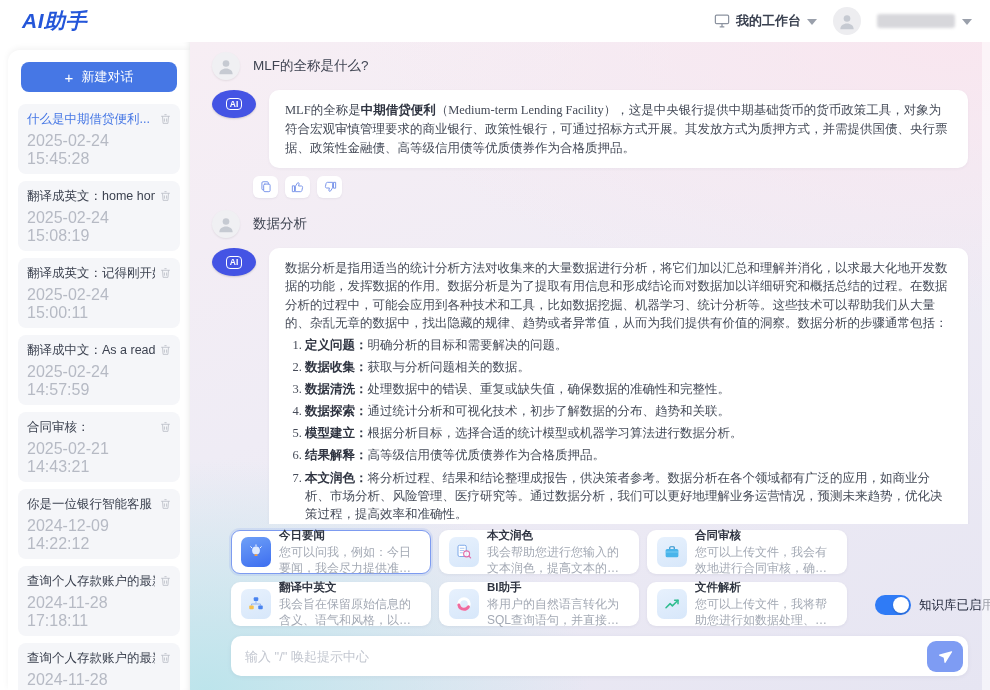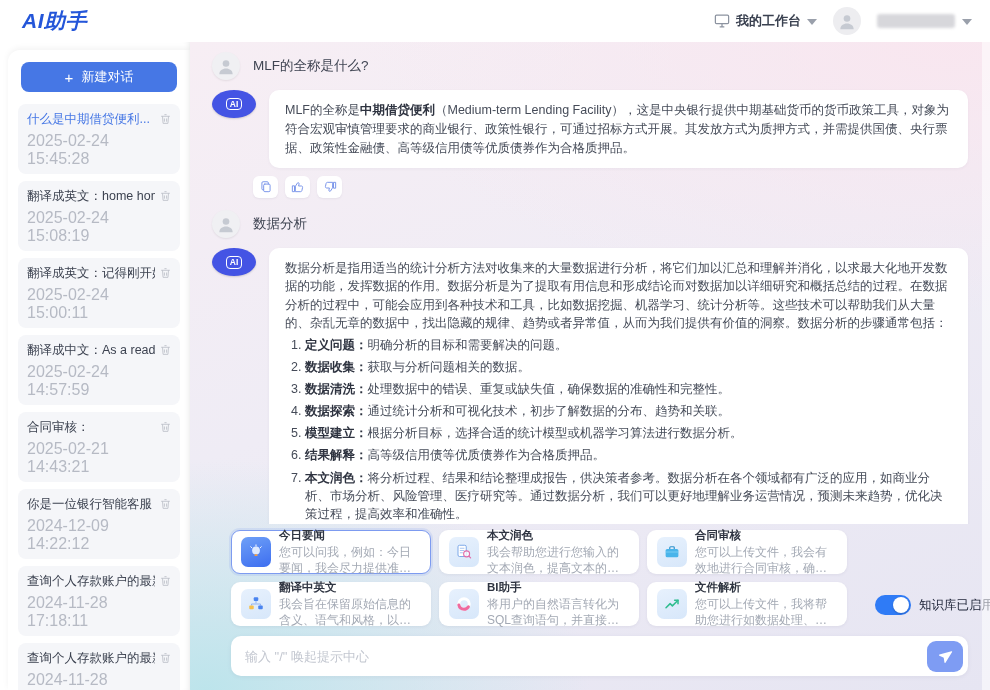--- a/index.html
+++ b/index.html
@@ -38,21 +38,21 @@
       linear-gradient(160deg,#f7eef4 0%, #efecf5 45%, #e6e5f2 100%);
   }
   .scroll-strip { position:absolute; top:0; right:0; width:8px; height:100%; background:rgba(255,255,255,.55); }
   .messages { flex:1; min-height:0; overflow:hidden; padding:10px 22px 0 22px; }
   .row { display:flex; align-items:flex-start; }
   .user-row { align-items:center; margin-bottom:10px; }
   .avatar { width:28px; height:28px; border-radius:50%; background:#f0f0f3; flex:0 0 auto; display:flex; align-items:center; justify-content:center; box-shadow:0 1px 2px rgba(0,0,0,.08); overflow:hidden; }
   .ai-avatar { width:44px; height:28px; border-radius:50%; background:#4454e4; flex:0 0 auto; display:flex; align-items:center; justify-content:center; box-shadow:0 1px 2px rgba(0,0,0,.15); }
   .ai-badge { border:1.5px solid #fff; border-radius:4px; color:#fff; font-size:8.5px; font-weight:700; padding:1px 2.5px; line-height:1; }
   .user-text { margin-left:13px; font-size:13.5px; color:#3f4452; }
-  .bubble { margin-left:13px; flex:1; background:#fff; border-radius:10px; padding:11px 16px; font-size:12.5px; line-height:1.5; color:#454b58; box-shadow:0 1px 3px rgba(80,80,120,.06); }
+  .bubble { margin-left:13px; flex:1; background:#fff; border-radius:10px; padding:11px 16px; font-size:12.5px; line-height:1.5; color:#454b58; box-shadow:0 1px 3px rgba(80,80,120,.06);font-family:Liberation Serif, serif; }
   .bubble b { color:#2e3340; }
   .bubble-2 { line-height:1.45; }
   .bubble-2 ol { margin:4px 0 0 0; padding-left:20px; }
   .bubble-2 li { margin:4px 0; }
   .ai-row { margin-bottom:8px; }
   .actions { display:flex; gap:7px; margin:0 0 12px 41px; }
   .act-btn { width:25px; height:22px; background:#fff; border:none; border-radius:6px; display:flex; align-items:center; justify-content:center; cursor:pointer; box-shadow:0 1px 2px rgba(80,80,120,.08); }
   .act-btn svg { width:14px; height:14px; stroke:#7b96ea; fill:none; stroke-width:1.7; stroke-linecap:round; stroke-linejoin:round; }
 
   

